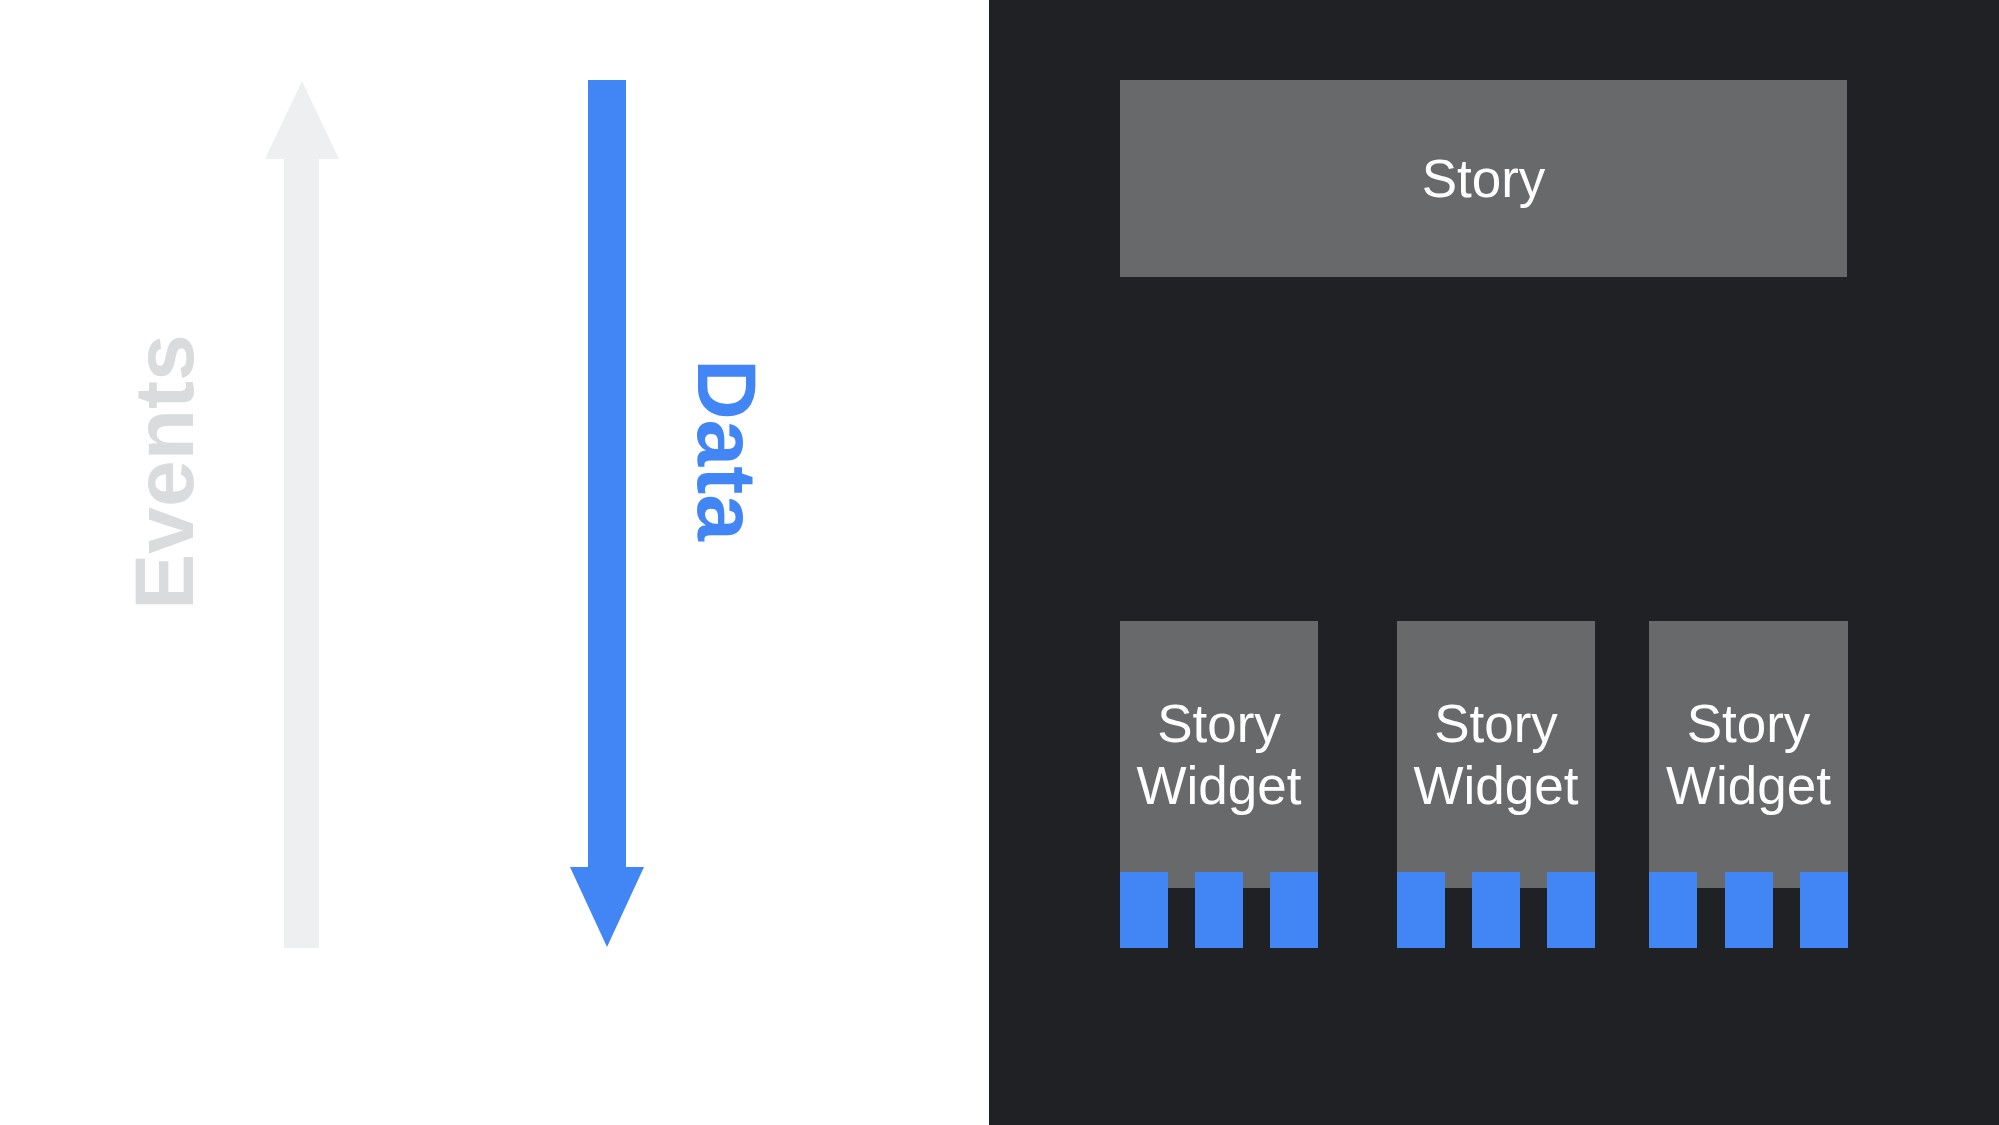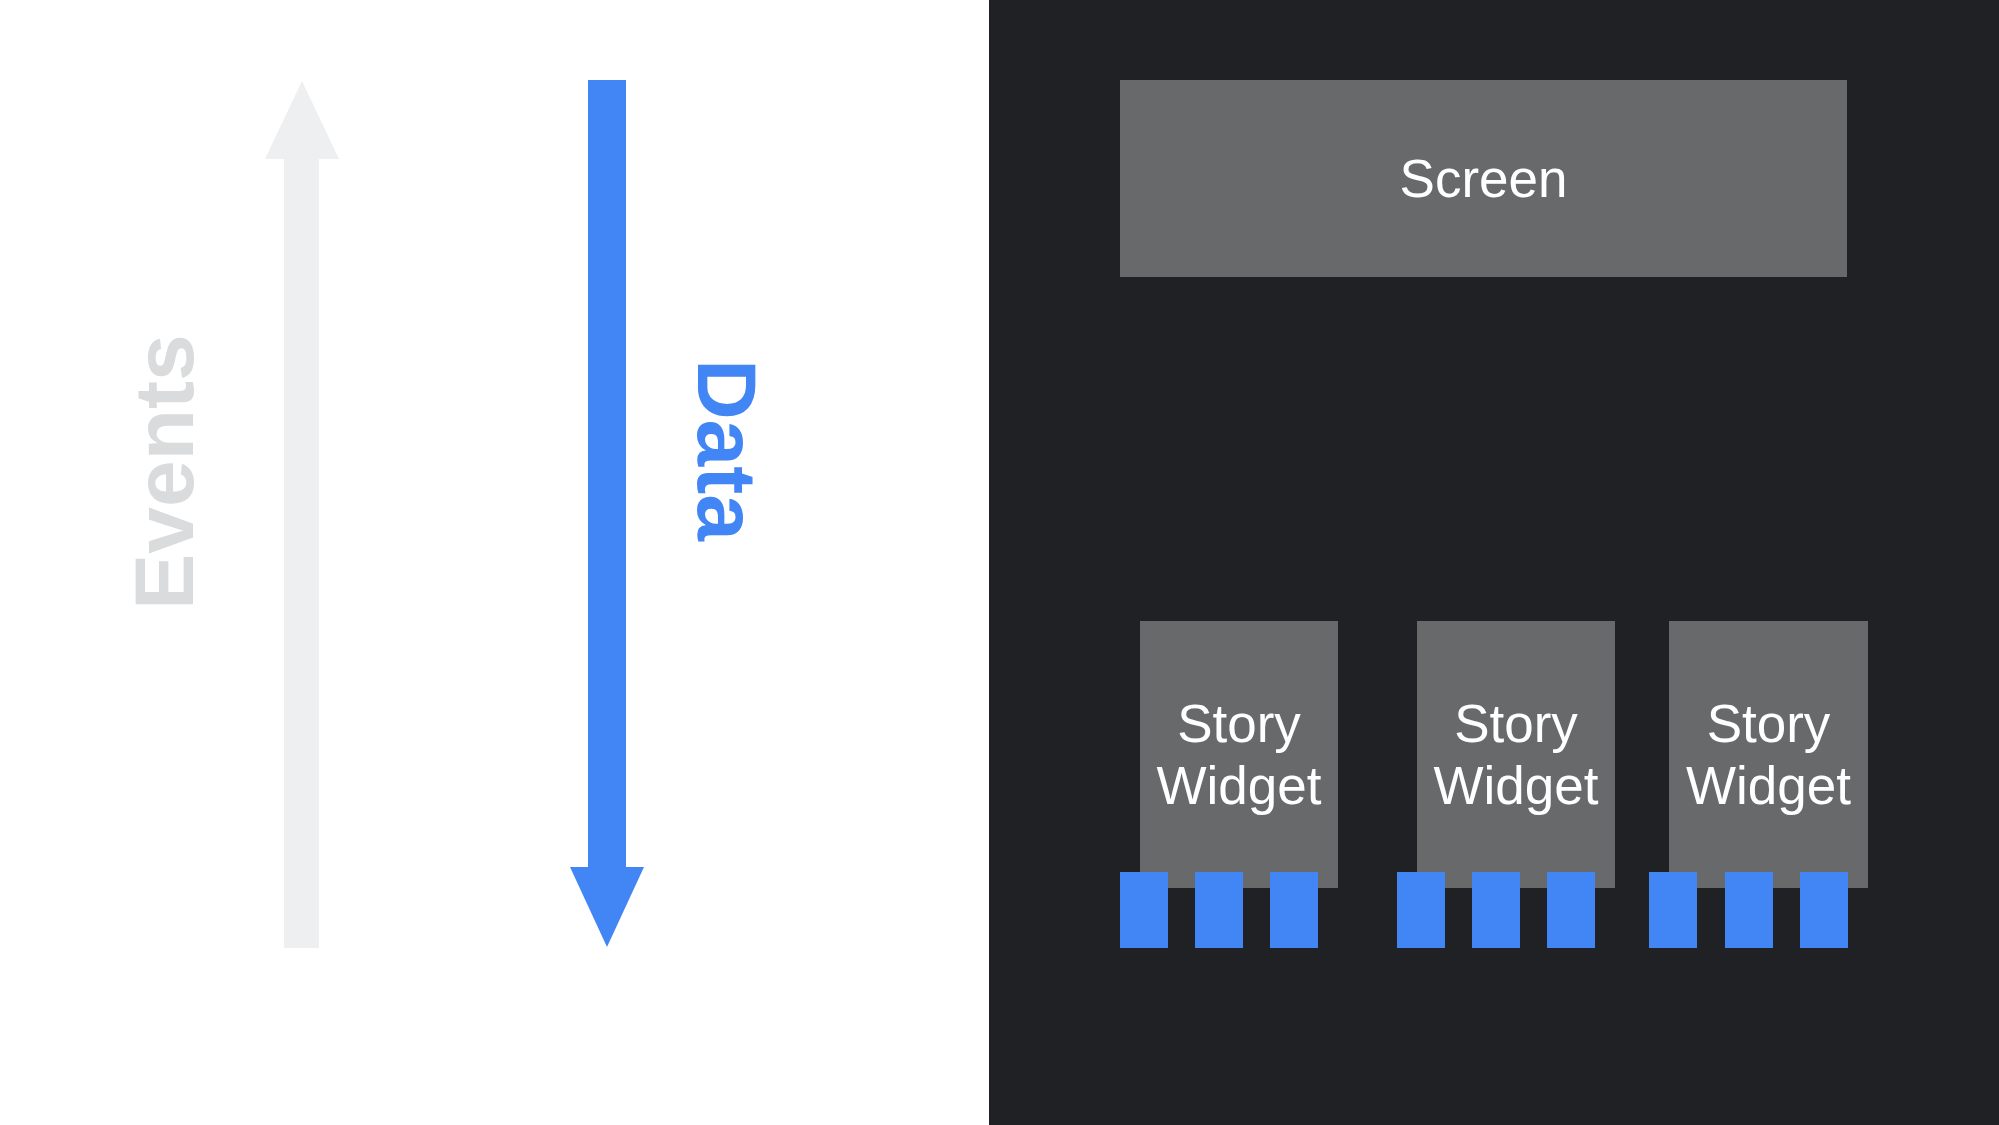--- a/index.html
+++ b/index.html
@@ -87,21 +87,21 @@
     justify-content: center;
     text-align: center;
     font-size: 53px;
     font-weight: 500;
     line-height: 62px;
   }
 
   .screen-box   { left: 131px; top: 80px;  width: 727px; height: 197px; }
   .newsfeed-box { left: 131px; top: 342px; width: 727px; height: 214px; }
 
-  .story-box { top: 621px; height: 267px; width: 198px; margin-left: 20px; }
+  .story-box { top: 621px; height: 267px; width: 198px; }
   .story-box .box-label { width: 180px; }
   .story-box-1 { left: 131px; }
   .story-box-2 { left: 408px; }
   .story-box-3 { left: 660px; width: 199px; }
 
   .story-items {
     position: absolute;
     top: 872px; height: 76px;
     display: flex;
     justify-content: space-between;
@@ -133,21 +133,21 @@
       <div class="arrow-part data-shaft"></div>
       <div class="arrow-part data-head"></div>
     </div>
 
     <div class="rot-label data-label">Data</div>
   </section>
 
   <section class="widget-panel">
 
     <div class="box screen-box">
-      <span class="box-label">Screen</span>
+      <span class="box-label">Story</span>
     </div>
 
 
     <div class="box story-box story-box-1">
       <span class="box-label">Story Widget</span>
     </div>
 
     <div class="box story-box story-box-2">
       <span class="box-label">Story Widget</span>
     </div>

